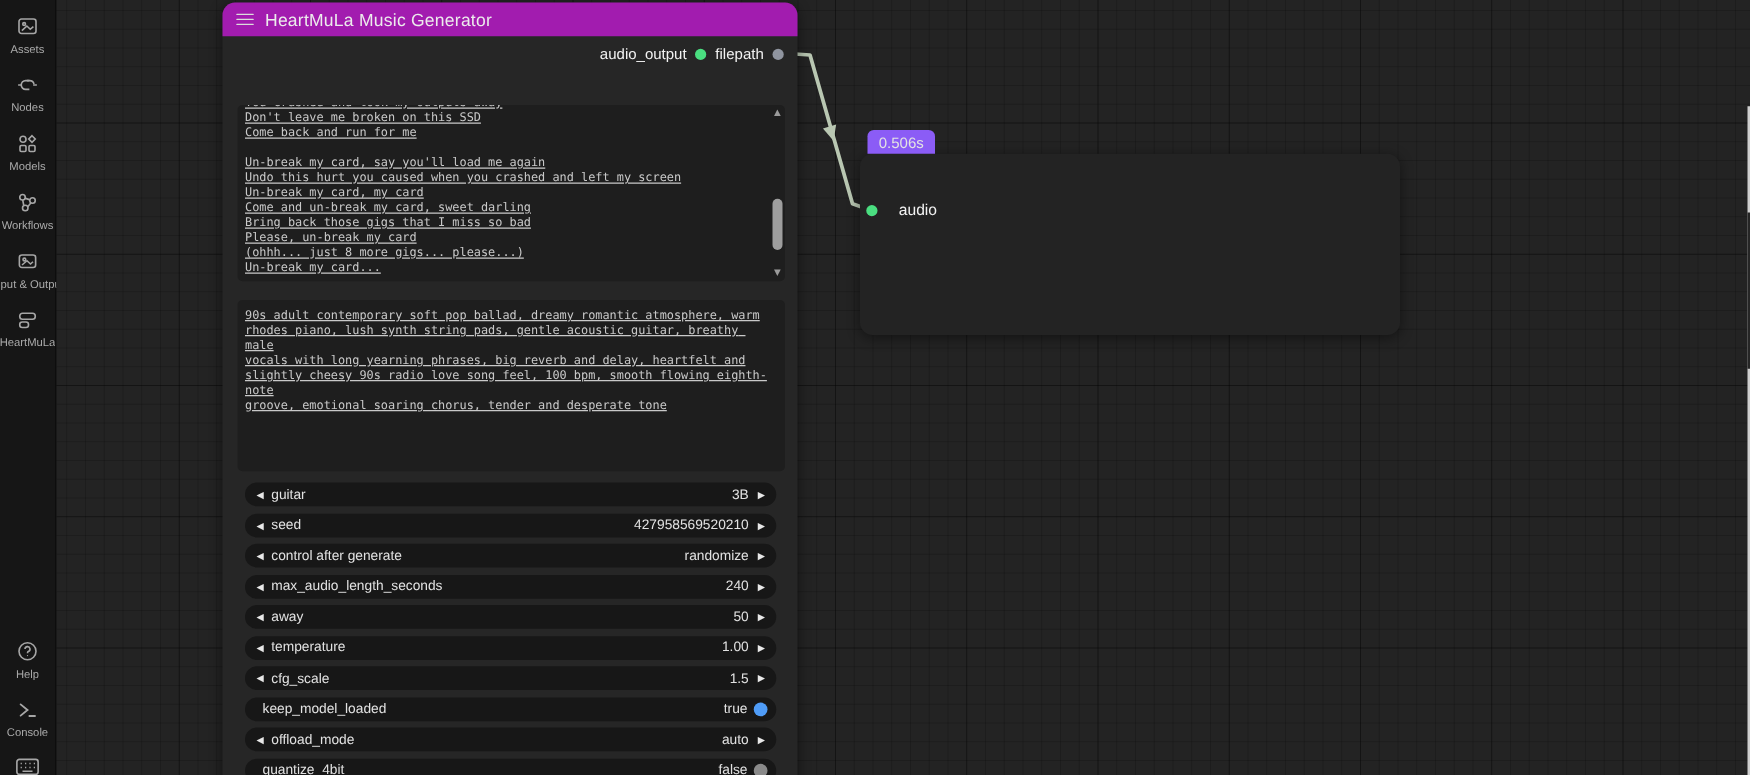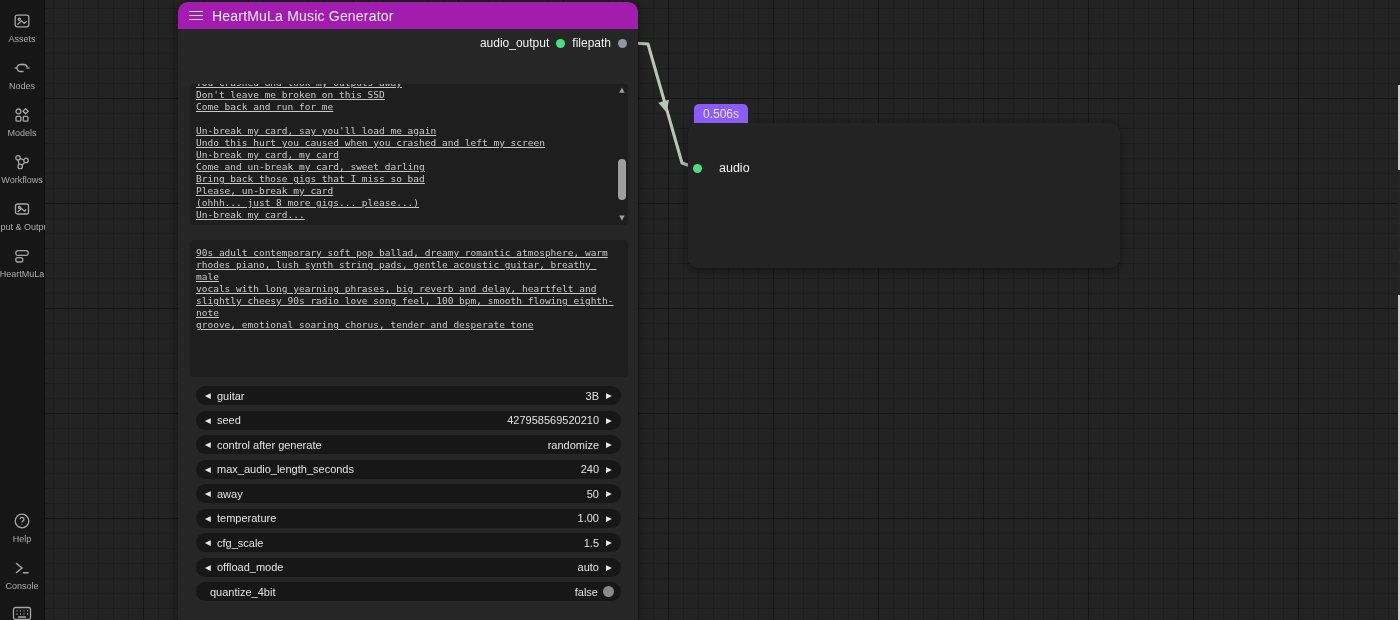--- a/index.html
+++ b/index.html
@@ -273,20 +273,25 @@
         <span class="w-value">1.00</span>
         <span class="w-arrow">▶</span>
       </div>
       <div class="widget-row">
         <span class="w-arrow">◀</span>
         <span class="w-label">cfg_scale</span>
         <span class="w-value">1.5</span>
         <span class="w-arrow">▶</span>
       </div>
       <div class="widget-row">
+        <span class="w-label" style="margin-left: 7px;">keep_model_loaded</span>
+        <span class="w-value">true</span>
+        <span class="w-toggle" style="background: rgb(79, 156, 247);"></span>
+      </div>
+      <div class="widget-row">
         <span class="w-arrow">◀</span>
         <span class="w-label">offload_mode</span>
         <span class="w-value">auto</span>
         <span class="w-arrow">▶</span>
       </div>
       <div class="widget-row">
         <span class="w-label" style="margin-left: 7px;">quantize_4bit</span>
         <span class="w-value">false</span>
         <span class="w-toggle" style="background: rgb(138, 138, 138);"></span>
       </div>

